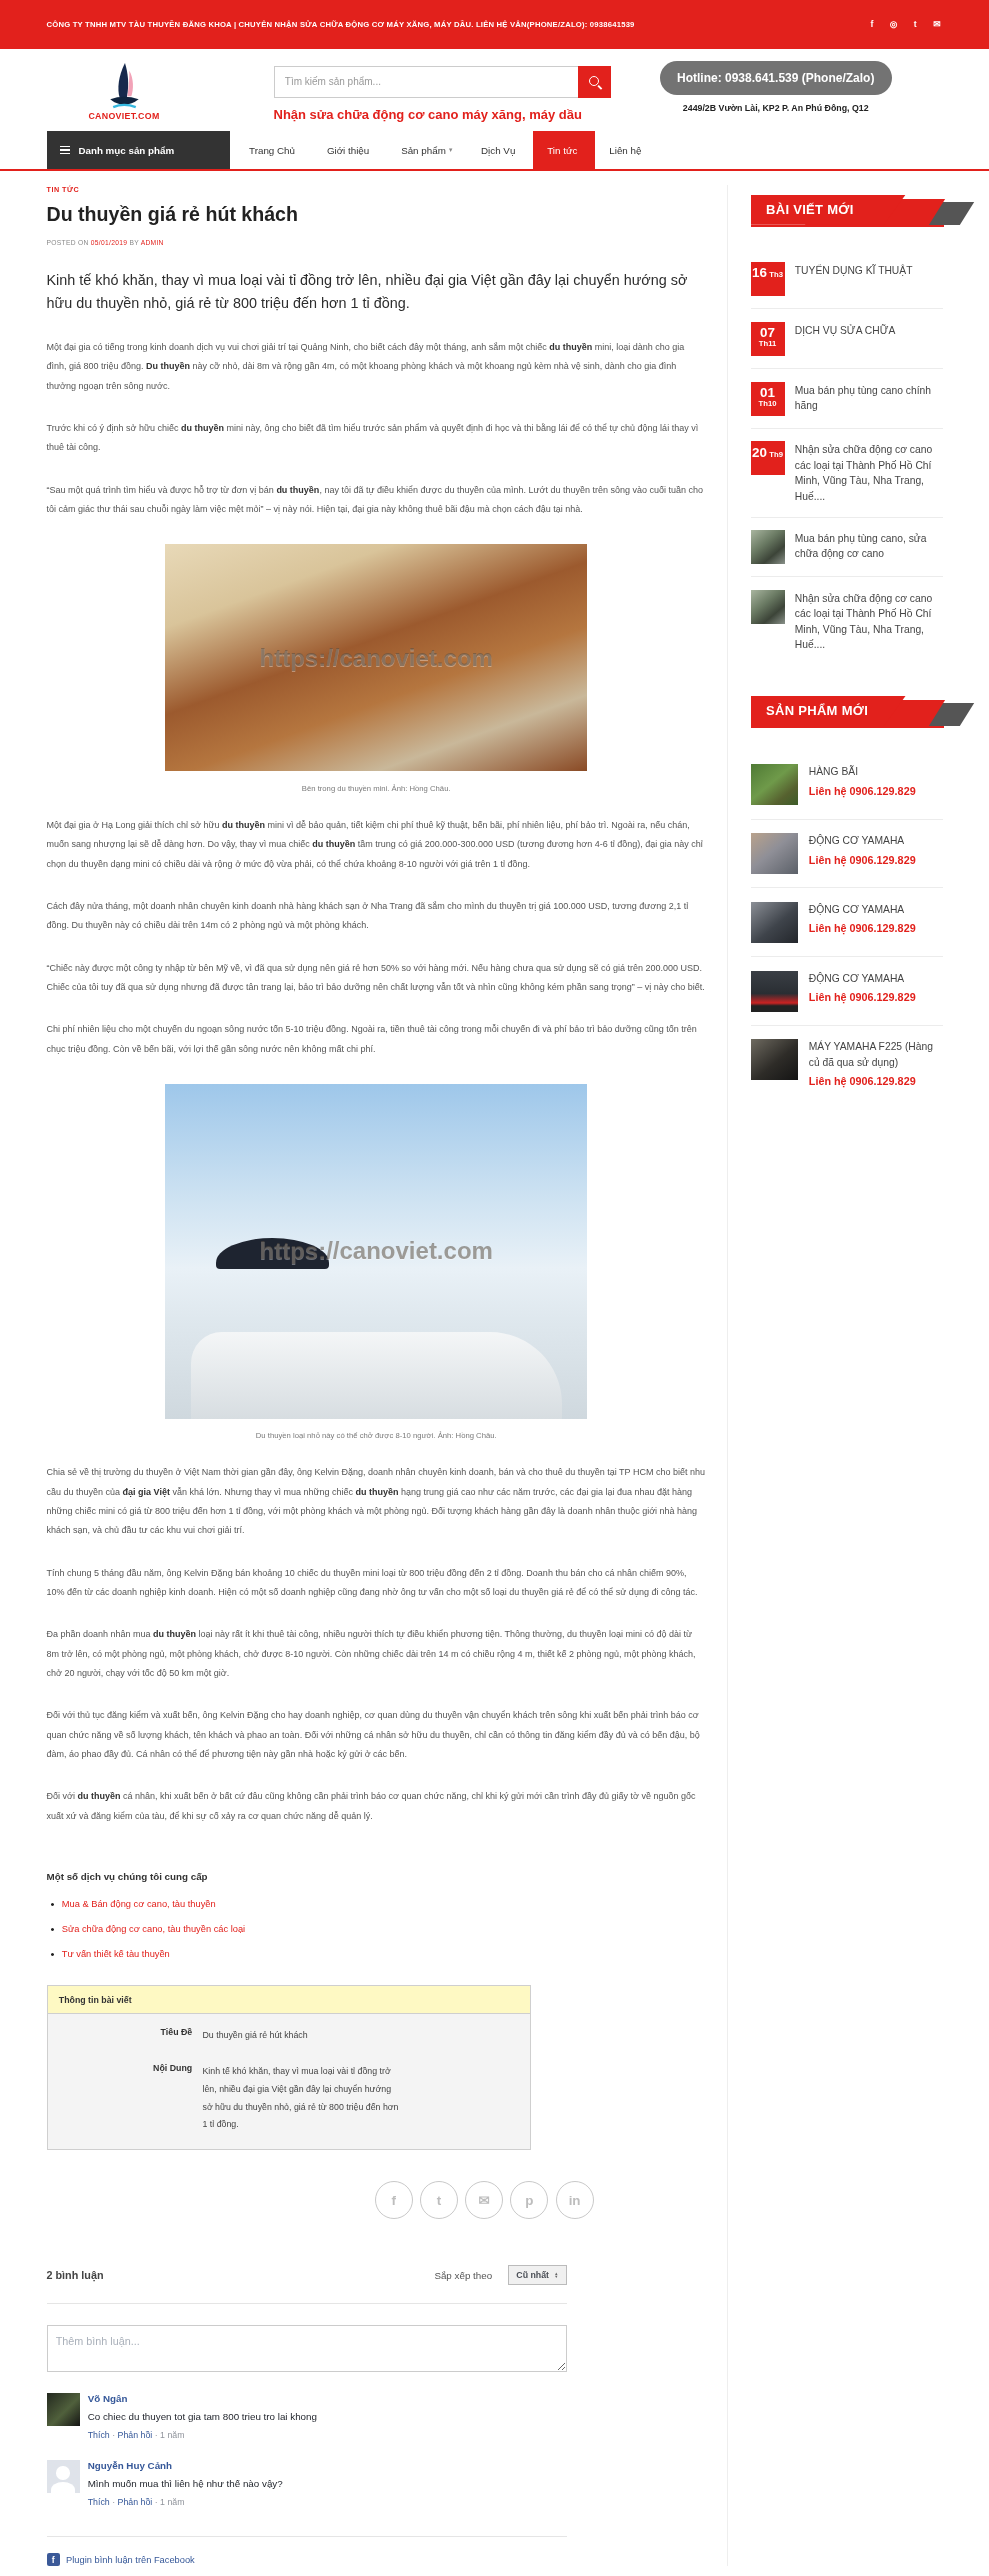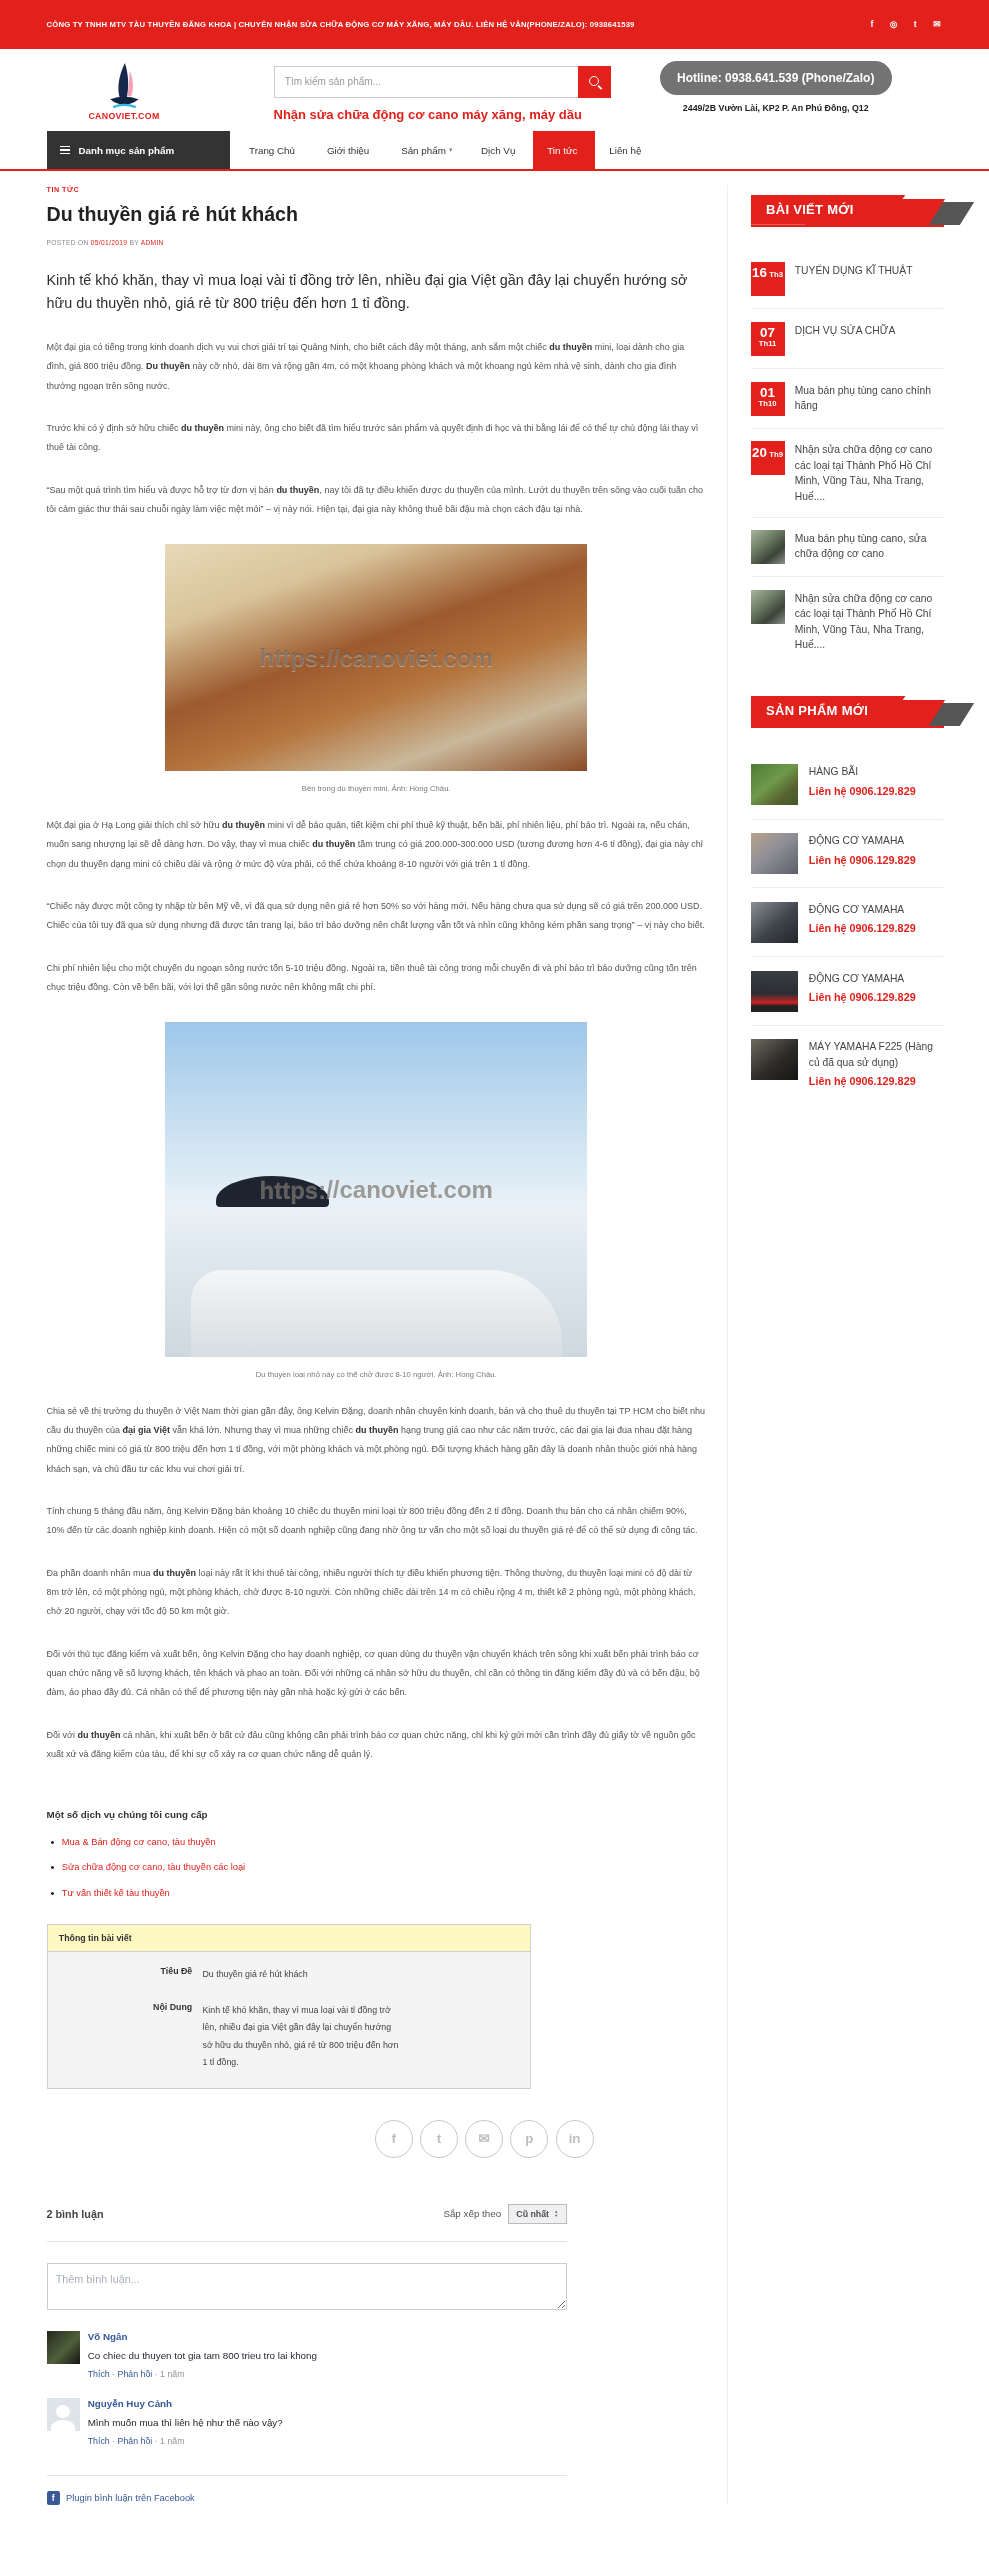--- a/index.html
+++ b/index.html
@@ -78,21 +78,21 @@
   .info-row:last-child { padding-bottom: 10.3px; }
 
   
   .share-row { width: 484px; display: flex; justify-content: center; gap: 7.2px; margin: 31px 0 0 216px; width: auto; }
   .share-icon { width: 38px; height: 38px; border: 1.5px solid #c9c9c9; border-radius: 50%; color: #bdbdbd; display: flex; align-items: center; justify-content: center; font-size: 13.4px; font-weight: bold; cursor: pointer; }
 
   
   .comments { width: 520px; margin-top: 46px; }
   .comments-head { display: flex; justify-content: space-between; align-items: center; border-bottom: 0.5px solid #e5e5e5; padding-bottom: 17.5px; }
   .comments-count { font-size: 10.8px; font-weight: bold; color: #444; }
-  .sort { display: flex; align-items: center; gap: 7px; font-size: 9.8px; color: #555; justify-content: space-between; }
+  .sort { display: flex; align-items: center; gap: 16px; font-size: 9.8px; color: #555; justify-content: space-between; }
   .sort-box { border: 0.5px solid #bbb; background: #f0f0f0; padding: 4.1px 7.2px; font-size: 8.8px; font-weight: bold; color: #4b4f56; display: flex; align-items: center; gap: 5.2px; cursor: pointer; }
   .sort-arrows { display: inline-flex; flex-direction: column; font-size: 4.1px; line-height: 3.6px; color: #666; }
   .comment-input { margin-top: 20.6px; width: 100%; height: 47px; border: 0.5px solid #ccc; padding: 9.3px 8.2px; font-size: 10.8px; font-family: "Liberation Sans", sans-serif; color: #444; resize: both; }
   .comment-input::placeholder { color: #a9b0ba; }
   .comment { display: flex; gap: 8.2px; margin-top: 19.6px; }
   .avatar { width: 33px; height: 33px; flex-shrink: 0; }
   .avatar.photo { background: linear-gradient(135deg, #23281f, #50603c 55%, #141414); }
   .avatar.silhouette { background: #dfe3ea; position: relative; overflow: hidden; }
   .avatar.silhouette::before { content: ""; position: absolute; width: 13.4px; height: 13.4px; border-radius: 50%; background: #fff; left: 9.8px; top: 6.2px; }
   .avatar.silhouette::after { content: ""; position: absolute; width: 24px; height: 15.5px; border-radius: 50% 50% 0 0; background: #fff; left: 4.6px; top: 21.6px; }
@@ -242,20 +242,21 @@
     <figure>
       <div class="img-box img1">
         <span class="watermark">https://canoviet.com</span>
       </div>
       <figcaption>Bên trong du thuyền mini. Ảnh: Hồng Châu.</figcaption>
     </figure>
 
     <div>
 
     <p class="para">Một đại gia ở Hạ Long giải thích chỉ sở hữu <b>du thuyền</b> mini vì dễ bảo quản, tiết kiệm chi phí thuê kỹ thuật, bến bãi, phí nhiên liệu, phí bảo trì. Ngoài ra, nếu chán, muốn sang nhượng lại sẽ dễ dàng hơn. Do vậy, thay vì mua chiếc <b>du thuyền</b> tầm trung có giá 200.000-300.000 USD (tương đương hơn 4-6 tỉ đồng), đại gia này chỉ chọn du thuyền dạng mini có chiều dài và rộng ở mức độ vừa phải, có thể chứa khoảng 8-10 người với giá trên 1 tỉ đồng.</p>
+        <p class="para">Cách đây nửa tháng, một doanh nhân chuyên kinh doanh nhà hàng khách sạn ở Nha Trang đã sắm cho mình du thuyền trị giá 100.000 USD, tương đương 2,1 tỉ đồng. Du thuyền này có chiều dài trên 14m có 2 phòng ngủ và một phòng khách.</p>
         <p class="para">“Chiếc này được một công ty nhập từ bên Mỹ về, vì đã qua sử dụng nên giá rẻ hơn 50% so với hàng mới. Nếu hàng chưa qua sử dụng sẽ có giá trên 200.000 USD. Chiếc của tôi tuy đã qua sử dụng nhưng đã được tân trang lại, bảo trì bảo dưỡng nên chất lượng vẫn tốt và nhìn cũng không kém phần sang trọng” – vị này cho biết.</p>
         <p class="para">Chi phí nhiên liệu cho một chuyến du ngoạn sông nước tốn 5-10 triệu đồng. Ngoài ra, tiền thuê tài công trong mỗi chuyến đi và phí bảo trì bảo dưỡng cũng tốn trên chục triệu đồng. Còn về bến bãi, với lợi thế gần sông nước nên không mất chi phí.</p>
       </div>
 
     <figure>
       <div class="img-box img2">
         <span class="canopy"></span>
         <span class="hull"></span>
         <span class="watermark">https://canoviet.com</span>
       </div>

